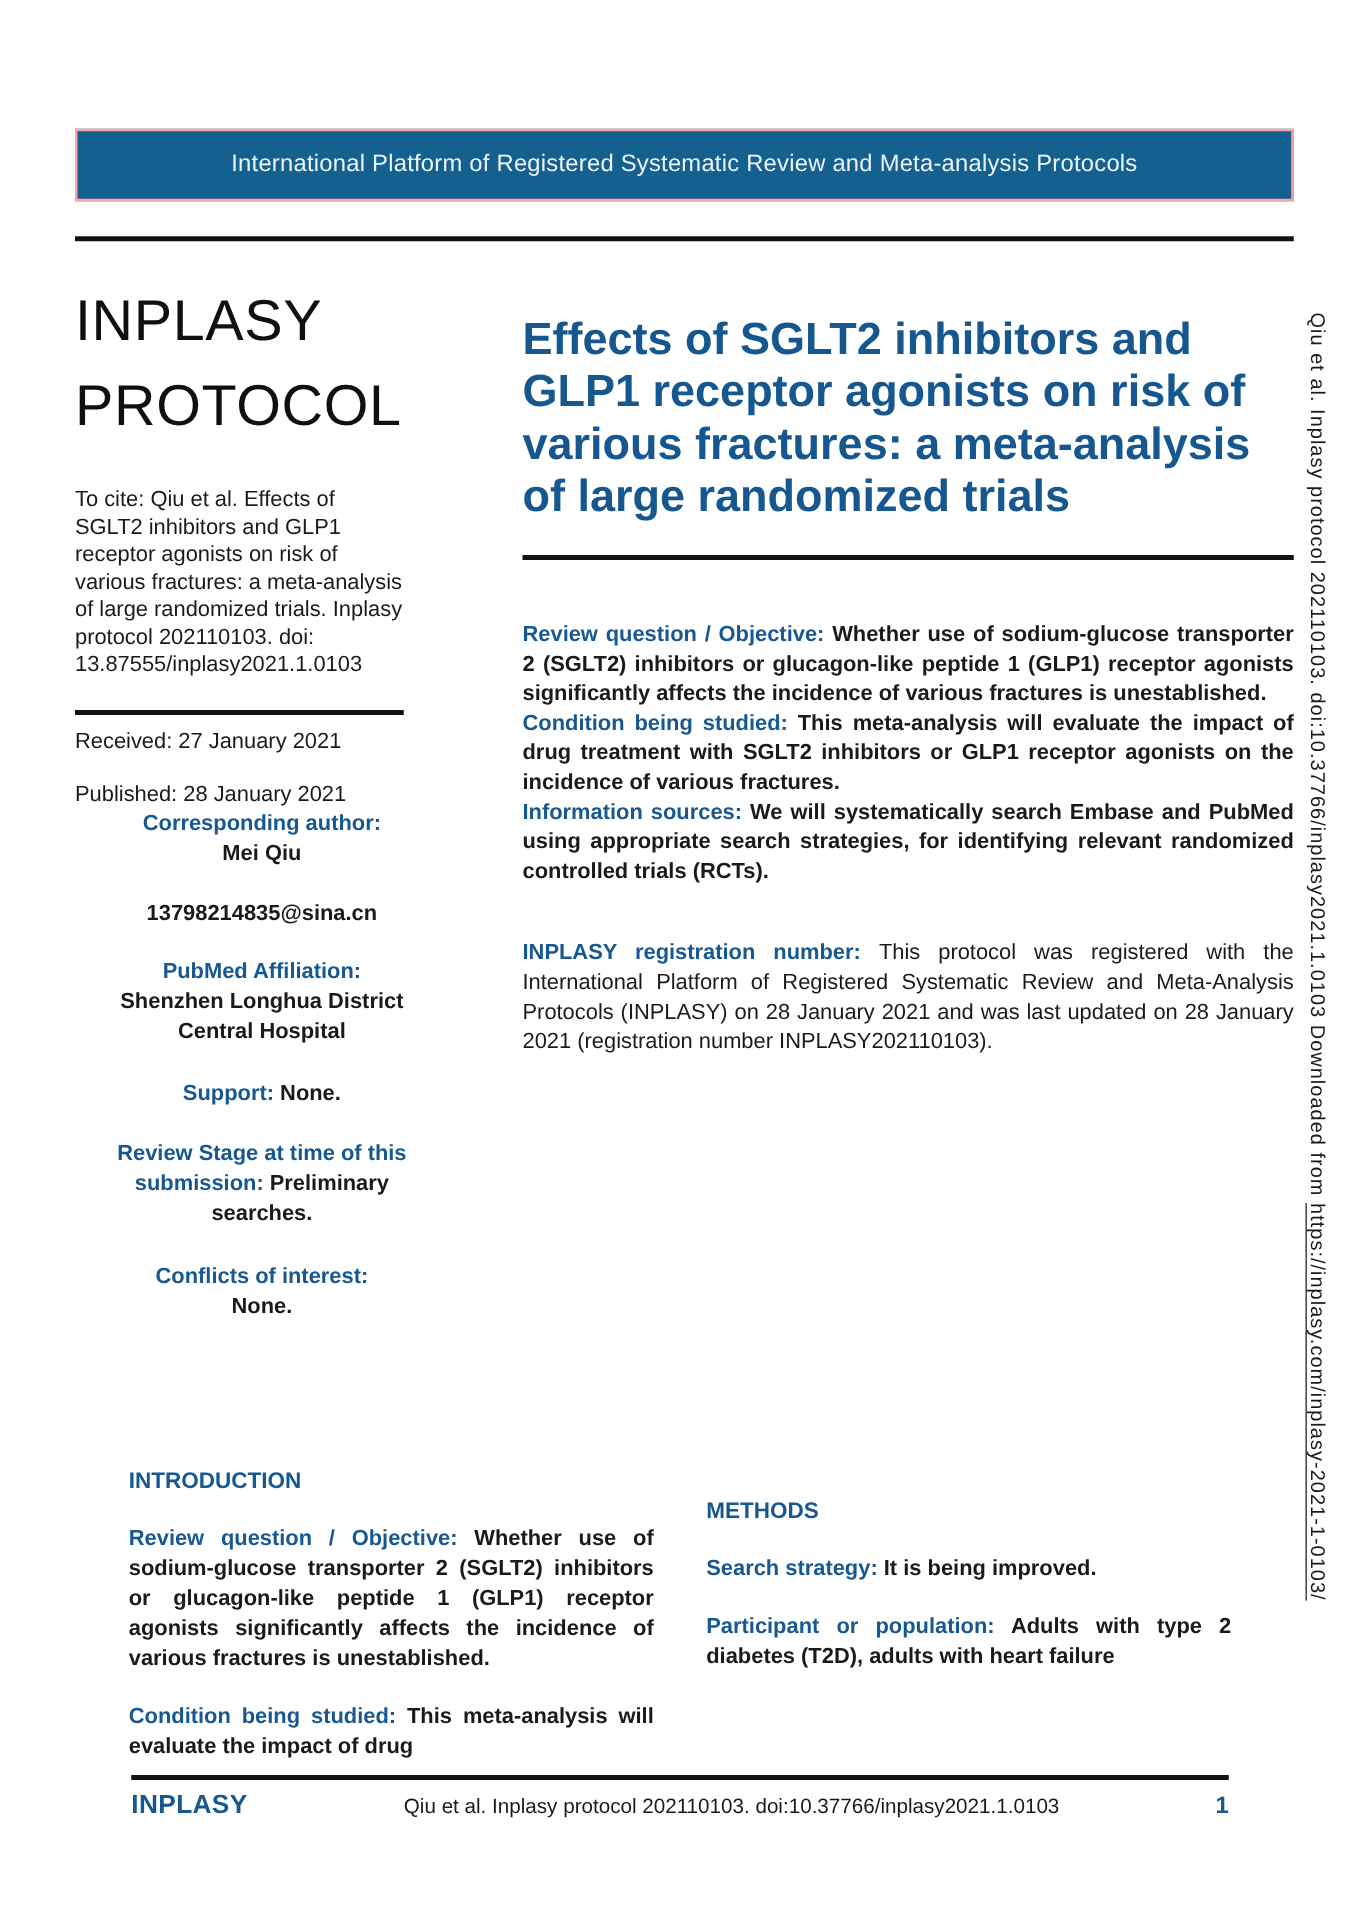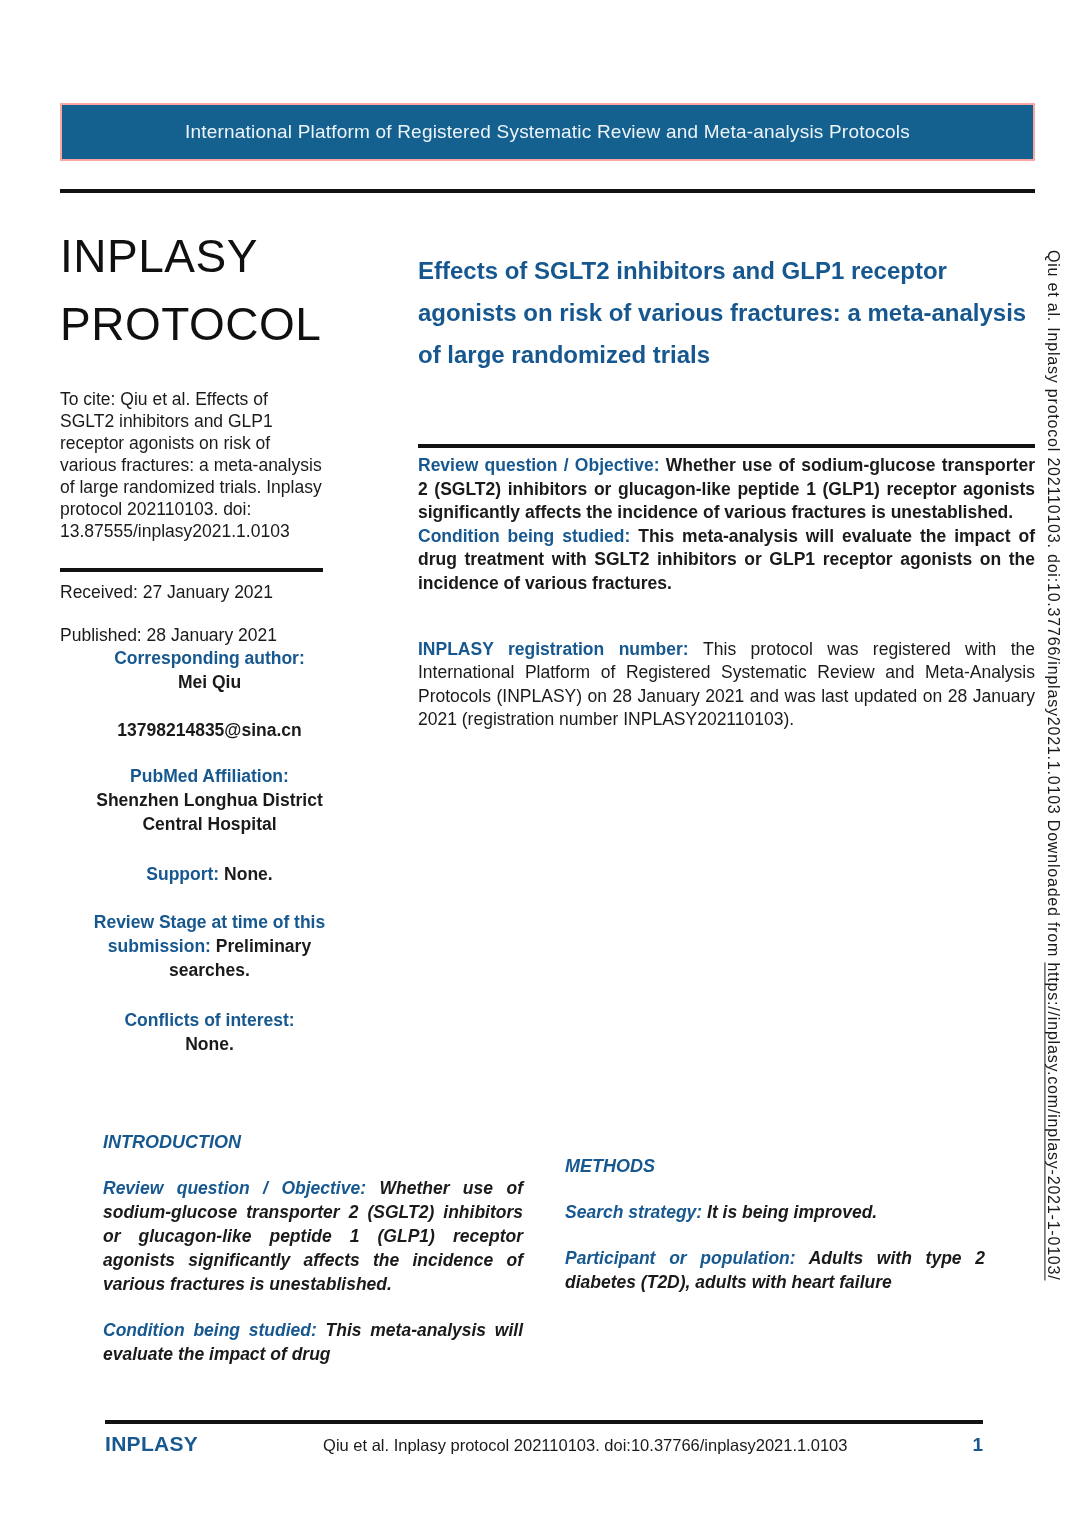--- a/index.html
+++ b/index.html
@@ -64,47 +64,46 @@
   .mt22 { margin-top: 22px; }
   .mt26 { margin-top: 26px; }
   
   .right-col {
     position: absolute;
     left: 418px; top: 250px;
     width: 617px;
   }
   .title {
     color: #16578f;
-    font-size: 24px;
+    font-size: 36px;
     font-weight: 700;
     line-height: 42px;
   }
   .authors {
     margin-top: 65px;
     font-size: 17.5px;
   }
   .abstract { margin-top: 78px; }
   .abstract p, .registration {
     font-size: 17.5px;
     line-height: 23.6px;
     font-weight: 700;
     text-align: justify;
   }
   .registration { margin-top: 42px; }
   .registration .reg-text { font-weight: 400; }
   
   .bcol {
     position: absolute;
-    top: 1130px;
+    top: 1172px;
     width: 420px;
     font-size: 17.5px;
     line-height: 24px;
     font-weight: 700;
     text-align: justify;
-    font-style: italic;
   }
   .bcol-left  { left: 103px; }
   .bcol-right { left: 565px; }
   .bcol h3 {
     color: #16588f;
     font-size: 18px;
     font-weight: 700;
     text-align: left;
   }
   .bcol p { margin-top: 22px; }
@@ -174,20 +173,21 @@
       <p class="meta-block mt26"><span class="label">Conflicts of interest:</span><br><span>None.</span></p>
     </div>
   </aside>
 
   <main class="right-col">
     <h2 class="title">Effects of SGLT2 inhibitors and GLP1 receptor agonists on risk of various fractures: a meta-analysis of large randomized trials</h2>
 
     <section class="abstract">
       <p><span class="label">Review question / Objective:</span> <span>Whether use of sodium-glucose transporter 2 (SGLT2) inhibitors or glucagon-like peptide 1 (GLP1) receptor agonists significantly affects the incidence of various fractures is unestablished.</span></p>
       <p><span class="label">Condition being studied:</span> <span>This meta-analysis will evaluate the impact of drug treatment with SGLT2 inhibitors or GLP1 receptor agonists on the incidence of various fractures.</span></p>
+      <p><span class="label">Information sources:</span> <span>We will systematically search Embase and PubMed using appropriate search strategies, for identifying relevant randomized controlled trials (RCTs).</span></p>
     </section>
 
     <p class="registration"><span class="label">INPLASY registration number:</span> <span class="reg-text">This protocol was registered with the International Platform of Registered Systematic Review and Meta-Analysis Protocols (INPLASY) on 28 January 2021 and was last updated on 28 January 2021 (registration number INPLASY202110103).</span></p>
   </main>
 
   <div class="rule rule-title"></div>
   <div class="rule rule-left"></div>
 
   <div class="bcol bcol-left">
     <h3>INTRODUCTION</h3>

